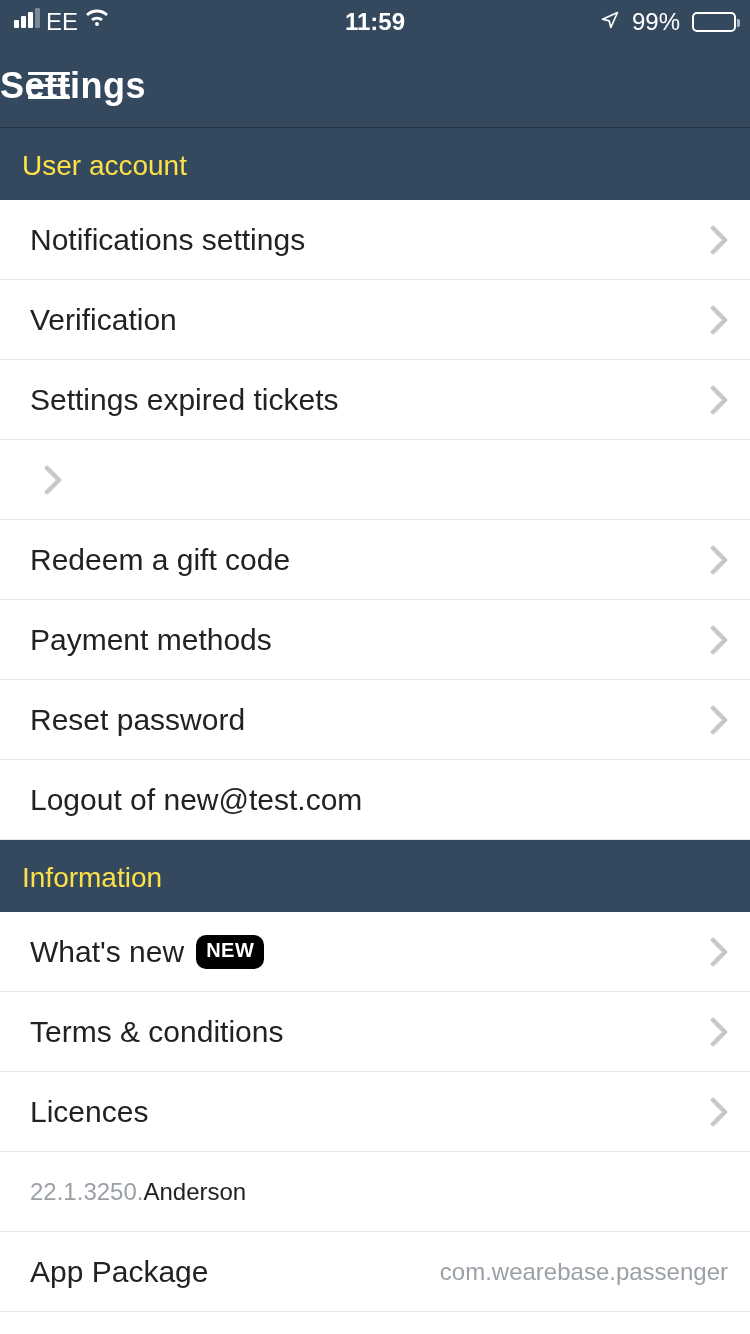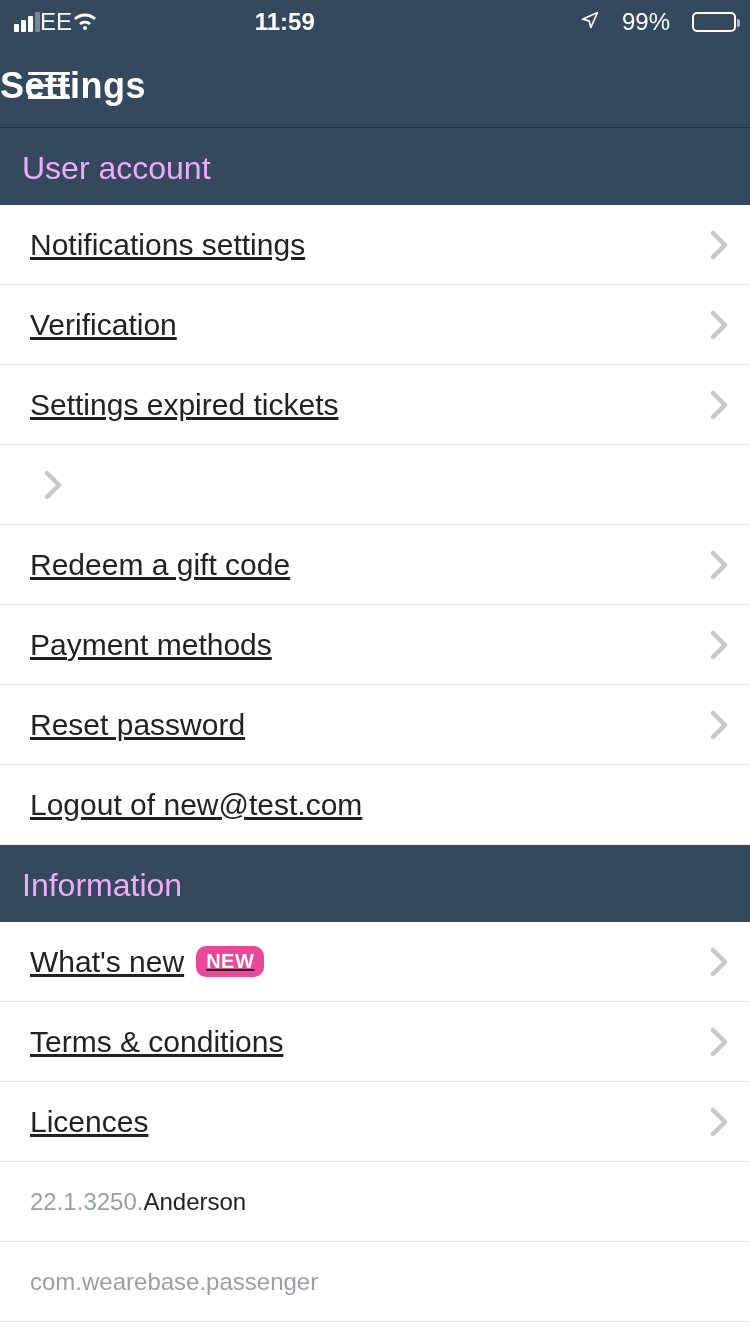--- a/index.html
+++ b/index.html
@@ -7,23 +7,23 @@
   .status-bar {
     height: 44px;
     background: #34495e;
     color: #fff;
     display: flex;
     align-items: center;
     padding: 0 14px;
     font-size: 24px;
     font-weight: 500;
   }
-  .status-left { display: flex; align-items: center; flex: 1; }
-  .status-center { flex: 1; text-align: left; font-weight: 600; }
-  .status-right { flex: 1; display: flex; justify-content: flex-end; align-items: center; gap: 22px; }
+  .status-left { display: flex; align-items: flex-start; gap: 6px; flex: 1; }
+  .status-center { flex: 1; text-align: center; font-weight: 600; }
+  .status-right { flex: 1; display: flex; justify-content: flex-end; align-items: center; gap: 12px; }
   .signal-bars { display: inline-flex; align-items: flex-end; gap: 2px; }
   .signal-bars span { width: 5px; background: #fff; border-radius: 1px; }
   .signal-bars .b1 { height: 8px; }
   .signal-bars .b2 { height: 12px; }
   .signal-bars .b3 { height: 16px; }
   .signal-bars .b4 { height: 20px; background: rgba(255,255,255,0.35); }
   .wifi-icon svg { display: block; }
   .battery {
     width: 44px; height: 20px; border: 2px solid #fff; border-radius: 5px;
     position: relative; padding: 2px;
@@ -57,42 +57,42 @@
   .nav-title {
     flex: 1;
     text-align: left;
     color: #fff;
     font-size: 36px;
     font-weight: 700;
     letter-spacing: 0.5px;
   }
   .section-header {
     background: #34495e;
-    color: #f0abfc;
-    font-size: 32px;
+    color: #fde047;
+    font-size: 28px;
     font-weight: 400;
     padding: 22px 22px 18px 22px;
   }
   .row {
     display: flex;
     align-items: center;
     min-height: 80px;
     padding: 22px 22px 22px 30px;
     border-bottom: 1px solid #e6e6e6;
     font-size: 30px;
     color: #222;
     background: #fff;
   }
-  .row-label { flex: 1; display: flex; align-items: center; gap: 12px; text-decoration: underline; }
+  .row-label { flex: 1; display: flex; gap: 12px; }
   .row-value { color: #9aa0a6; font-size: 24px; }
   .row-value .dark { color: #222; }
   .chevron { color: #c7c7cc; margin-left: 14px; }
   .chevron svg { display: block; }
   .badge {
-    background: #ec4899;
+    background: #000000;
     color: #fff;
     font-size: 20px;
     font-weight: 700;
     padding: 4px 10px;
     border-radius: 10px;
     letter-spacing: 0.5px;
   }
 </style>
 </head>
 <body>
@@ -251,14 +251,17 @@
     </span>
 </div>
 
 <div class="row">
   <div class="row-value">
     <span>22.1.3250.</span><span class="dark">Anderson</span>
   </div>
 </div>
 
 <div class="row">
+  <div class="row-label">
+      <span>App Package</span>
+    </div>
   <div class="row-value">com.wearebase.passenger</div>
 </div>
 
 </body></html>

